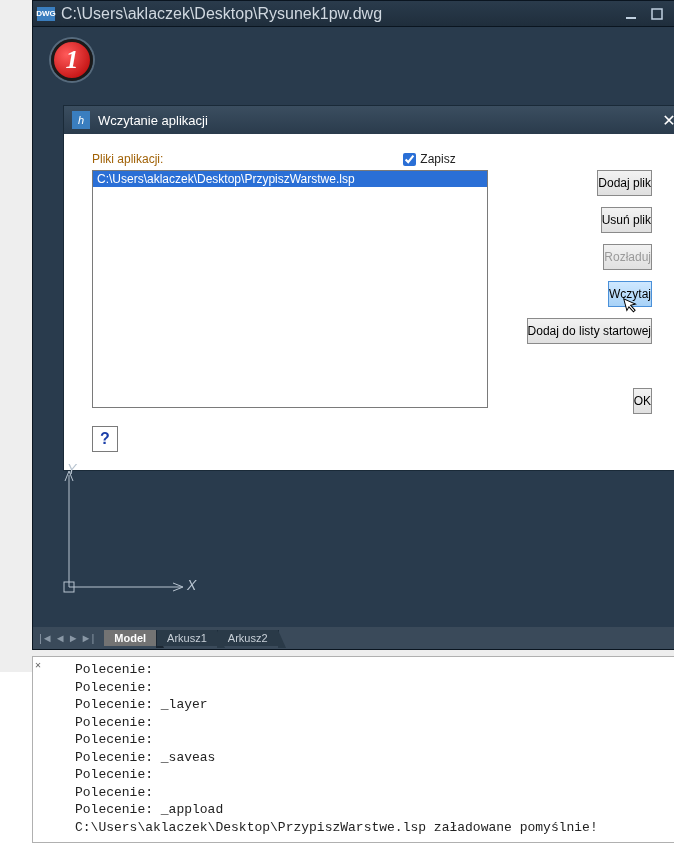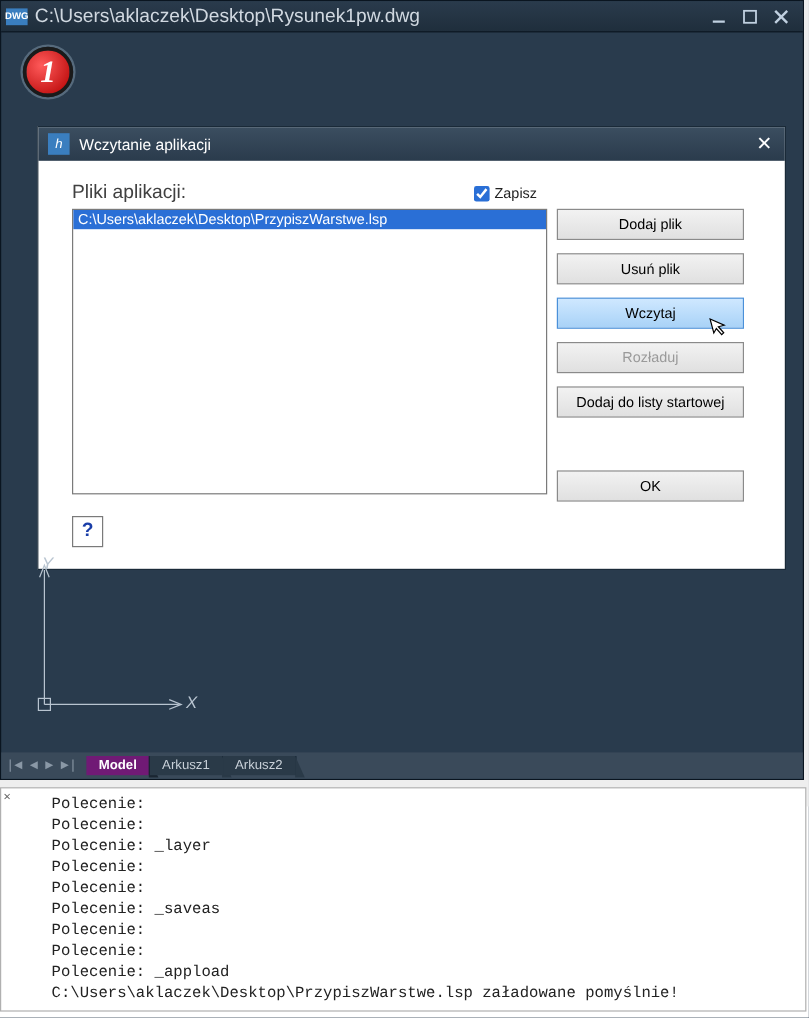--- a/index.html
+++ b/index.html
@@ -8,20 +8,21 @@
   font-size: 12px;
   background: #fff;
   width: 674px;
   height: 848px;
   overflow: hidden;
 }
 .outer {
   width: 674px;
   height: 672px;
   background: #eee;
+  padding-left: 32px;
 }
 .main-window {
   position: relative;
   width: 670px;
   height: 650px;
   background: #293b4d;
   border: 1px solid #0a1520;
   margin: 0;
 }
 .titlebar {
@@ -95,21 +96,21 @@
 .dialog-titlebar .dlg-title { flex: 1; font-size: 13px; }
 .dialog-titlebar .dlg-close { width: 18px; font-size:16px; cursor:pointer; text-align:center;}
 .dialog-body {
   padding: 18px 28px 18px 28px;
 }
 .dialog-row {
   display: flex;
   align-items: center;
   gap: 12px;
 }
-.label-files { font-size: 16px; color: #404040; }
+.label-files { font-size: 12px; color: #a16207; }
 .save-check {
   display: flex; align-items:center; gap:4px;
   margin-left: 228px;
   color:#222;
   justify-content:space-between;
 }
 .save-check input { accent-color: #2a6fd6; }
 .dialog-main {
   display: flex;
   gap: 8px;
@@ -129,20 +130,21 @@
 }
 .file-item.selected {
   background: #2a6fd6;
   color: #fff;
 }
 .btn-col {
   display: flex;
   flex-direction: column;
   gap: 11px;
   width: 156px;
+  align-items: flex-end;
 }
 .btn {
   height: 26px;
   background: linear-gradient(#f2f2f2, #e0e0e0);
   border: 1px solid #8a8a8a;
   font-size: 12px;
   cursor: pointer;
   position: relative;
 }
 .btn.hover {
@@ -195,21 +197,21 @@
 .tab-nav { display:flex; gap:2px; margin-right:10px;}
 .tab-nav span { cursor:pointer; color:#8a98a6; }
 .tab {
   padding: 2px 10px;
   background: #2a3a48;
   border-right: 1px solid #1a2a38;
   cursor:pointer;
   position:relative;
 }
 .tab.active {
-  background: #701a75;
+  background: #737373;
   font-weight: bold;
   color: #fff;
 }
 .tab::after {
   content:'';
   position:absolute;
   right:-8px; top:0;
   border-top: 18px solid transparent;
   border-left: 8px solid #2a3a48;
 }
@@ -280,29 +282,29 @@
             <span>Zapisz</span>
           </label>
         </div>
         <div class="dialog-main">
           <div class="file-list">
             <div class="file-item selected">C:\Users\aklaczek\Desktop\PrzypiszWarstwe.lsp</div>
           </div>
           <div class="btn-col">
             <button class="btn">Dodaj plik</button>
             <button class="btn">Usuń plik</button>
+            <button class="btn disabled">Rozładuj</button>
             <button class="btn hover">
               <span>Wczytaj</span>
               <span class="cursor-pointer">
                 <svg width="14" height="18">
                     <path d="M1 1 L1 13 L4 10 L7 16 L9 15 L6 9 L11 9 Z" fill="#fff" stroke="#000" stroke-width="1"></path>
                   </svg>
               </span>
             </button>
-            <button class="btn disabled">Rozładuj</button>
             <button class="btn">Dodaj do listy startowej</button>
             <div class="btn-spacer"></div>
             <button class="btn">OK</button>
           </div>
         </div>
         <button class="help-btn">?</button>
       </div>
     </div>
 
     <div class="axis">

